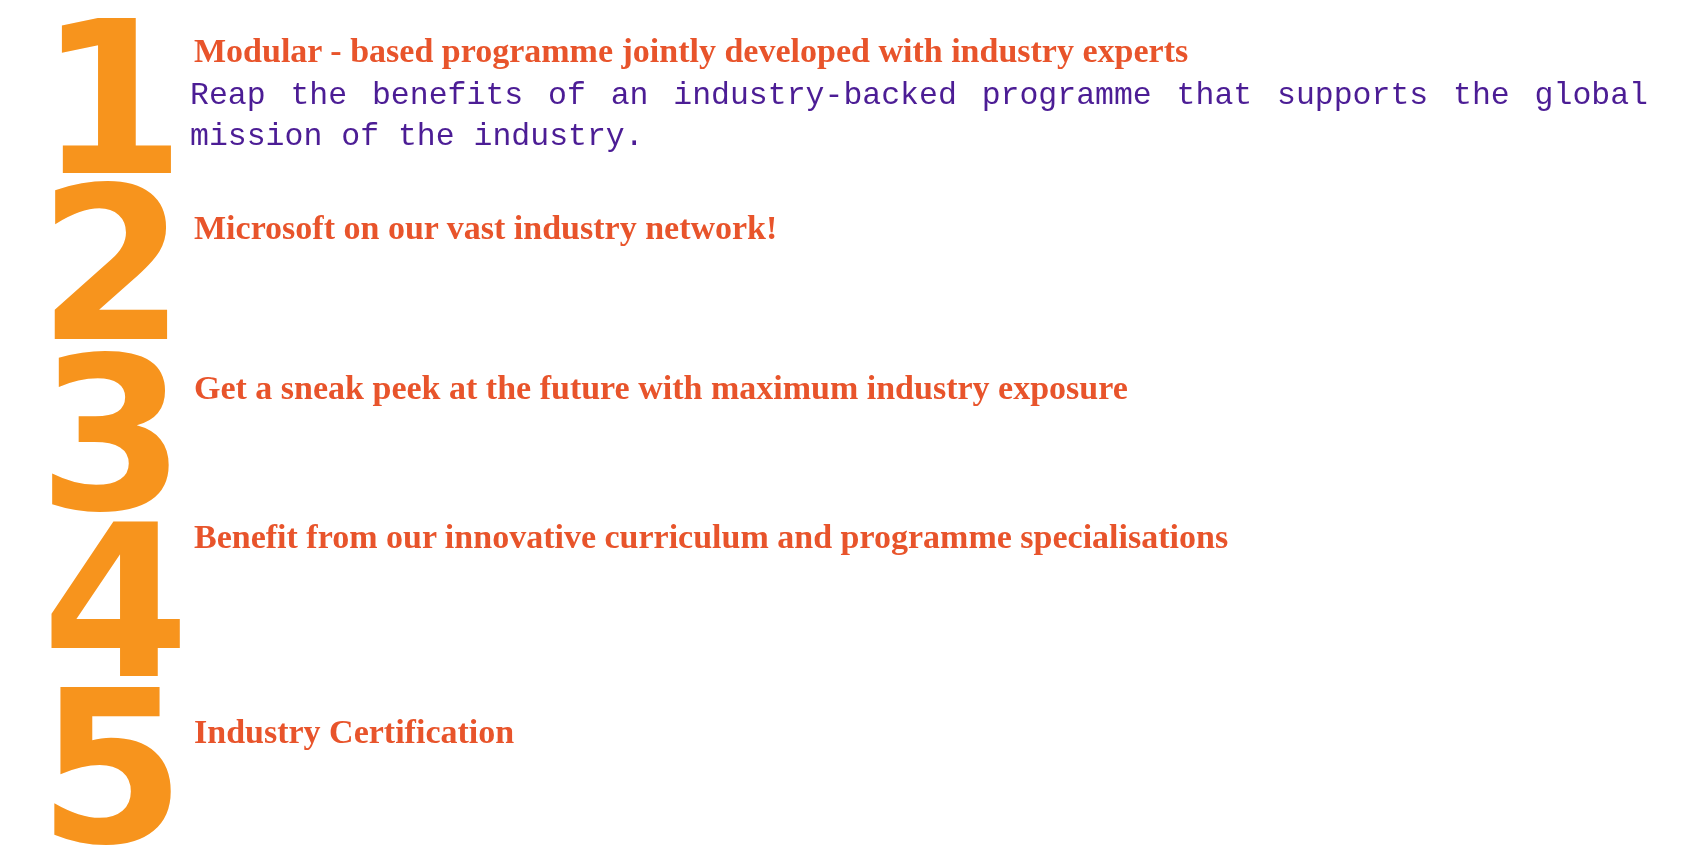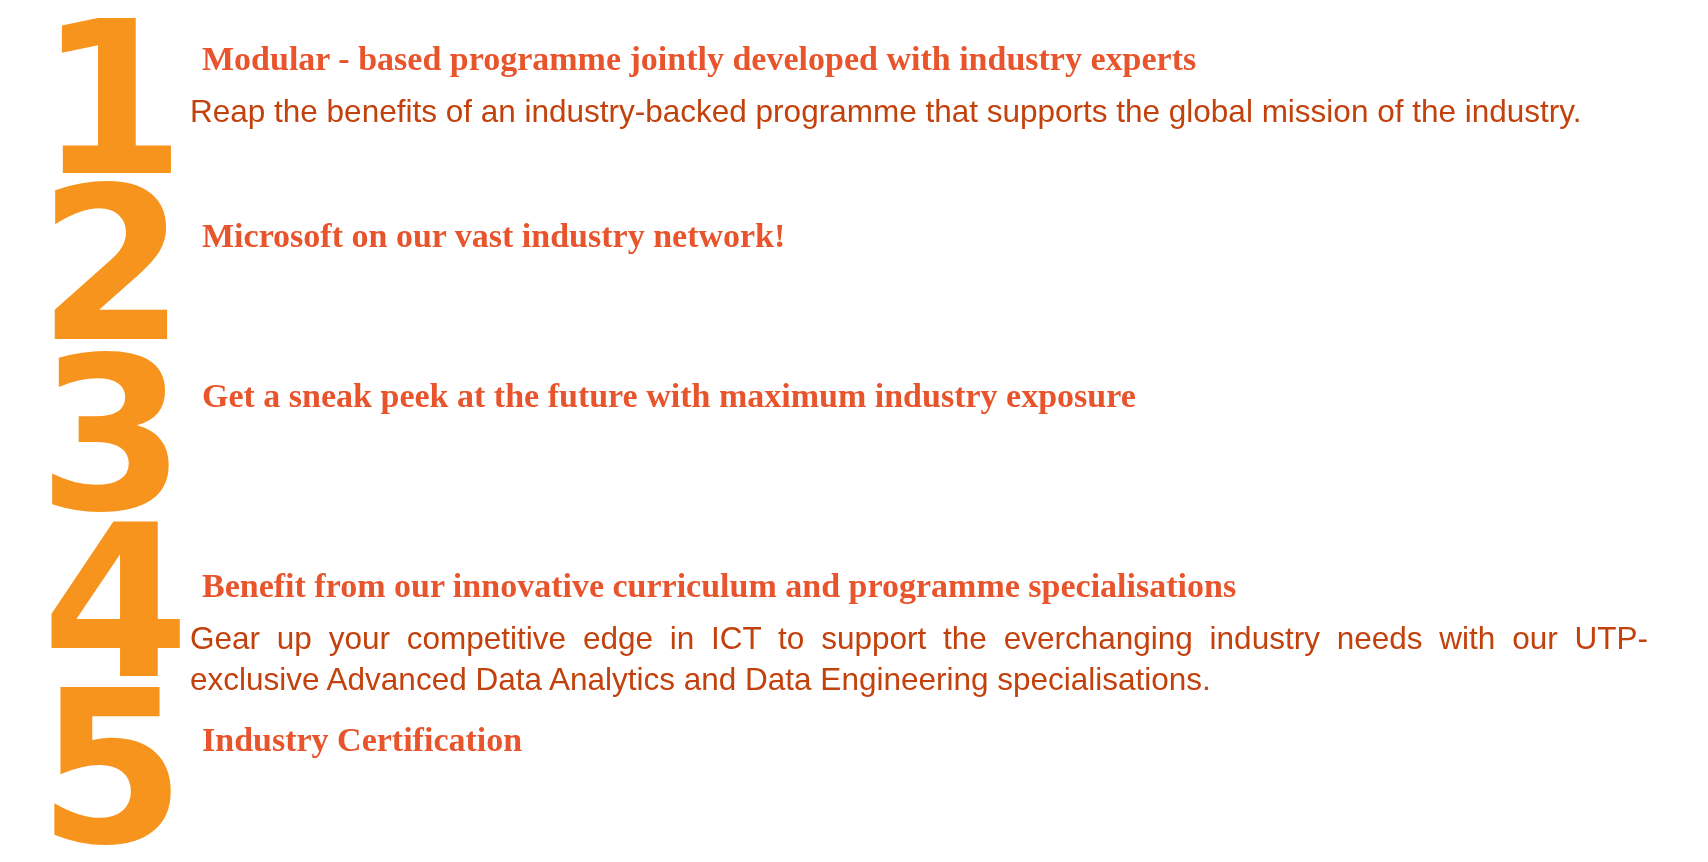--- a/index.html
+++ b/index.html
@@ -18,28 +18,28 @@
   .item {
     position: absolute;
     left: 190px;
     width: 1458px;
   }
   .heading {
     font-family: "Liberation Serif", serif;
     font-size: 34px;
     line-height: 40px;
     color: #E8542B;
-    margin: 12px;
+    margin: 4px;
     white-space: nowrap;
   }
   .body {
-    font-family: Liberation Sans, sans-serif;
+    font-family: Liberation Mono, monospace;
     font-size: 31.5px;
     line-height: 41px;
-    color: #c2410c;
+    color: #4c1d95;
     margin: 2px 0 0 0;
     text-align: justify;
     text-align-last: left;
   }
 </style>
 </head>
 <body>
 
 <div class="num" style="left:38px; top:-6px;">1</div>
 <div class="num" style="left:38px; top:160px;">2</div>
@@ -53,20 +53,19 @@
 </div>
 
 <div class="item" style="top:204px;">
   <h2 class="heading">Microsoft on our vast industry network!</h2>
 </div>
 
 <div class="item" style="top:364px;">
   <h2 class="heading">Get a sneak peek at the future with maximum industry exposure</h2>
 </div>
 
-<div class="item" style="top:554px;">
+<div class="item" style="top:513px;">
   <h2 class="heading">Benefit from our innovative curriculum and programme specialisations</h2>
-  <p class="body">Gear up your competitive edge in ICT to support the everchanging industry needs with our UTP-exclusive Advanced Data Analytics and Data Engineering specialisations.</p>
 </div>
 
 <div class="item" style="top:708px;">
   <h2 class="heading">Industry Certification</h2>
 </div>
 
 </body></html>

